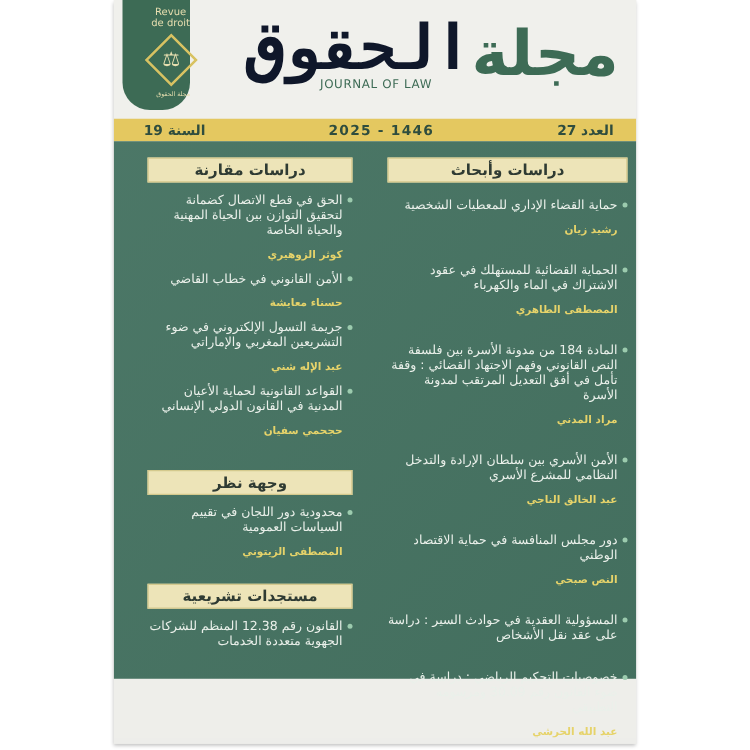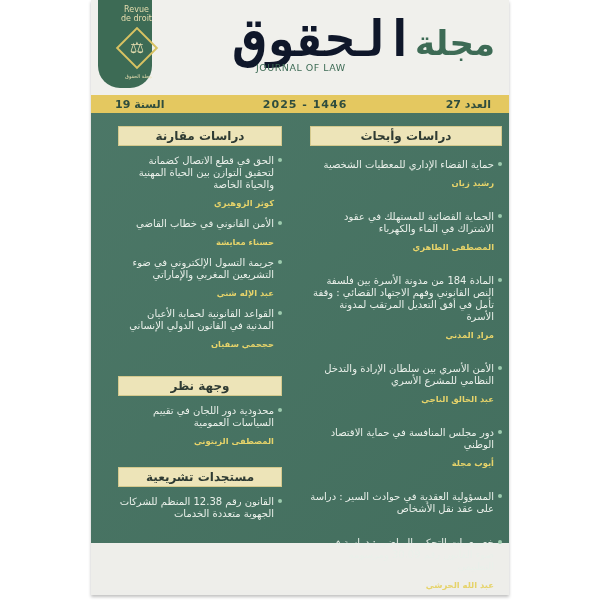--- a/index.html
+++ b/index.html
@@ -24,21 +24,21 @@
       width: 30px; height: 30px; border: 2px solid #d8c262; transform: rotate(45deg);
       margin-top: 10px; position: relative;
     }
     .logo-scale {
       position: absolute; left: 50%; top: 50%; transform: translate(-50%,-50%) rotate(-45deg);
       color: #e8dfb0; font-size: 16px; line-height: 16px;
     }
     .logo-caption { color: #e8dfb0; font-size: 5px; margin-top: 10px; direction: rtl; }
 
     .title-wrap { position: absolute; right: 14px; top: 8px; height: 64px; display: flex; align-items: flex-end; direction: rtl; }
-    .title-green { font-family: "DejaVu Sans", sans-serif; font-weight: bold; font-size: 34px; line-height: 58px; color: #3d6b55; }
+    .title-green { font-family: "DejaVu Sans", sans-serif; font-weight: bold; font-size: 50px; line-height: 58px; color: #3d6b55; }
     .title-gray { font-family: Liberation Mono, monospace; font-weight: bold; font-size: 50px; line-height: 58px; color: #0f172a; margin-right: 0; }
     .journal-en {
       position: absolute; left: 165px; top: 62px; font-family: "DejaVu Sans", sans-serif; font-weight: normal;
       font-size: 9.5px; letter-spacing: 0.5px; color: #3d6b55;
     }
     .tagline {
       position: absolute; right: 8px; top: 76px; direction: rtl; font-size: 8.6px; color: #333333;
       white-space: nowrap;
     }
 
@@ -130,21 +130,21 @@
       <div class="article gap-lg">
         <div class="article-title"><span class="bullet"></span><span>المادة 184 من مدونة الأسرة بين فلسفة النص القانوني وفهم الاجتهاد القضائي : وقفة تأمل في أفق التعديل المرتقب لمدونة الأسرة</span></div>
         <div class="article-author">مراد المدني</div>
       </div>
       <div class="article gap-lg">
         <div class="article-title"><span class="bullet"></span><span>الأمن الأسري بين سلطان الإرادة والتدخل النظامي للمشرع الأسري</span></div>
         <div class="article-author">عبد الخالق الناجي</div>
       </div>
       <div class="article gap-lg">
         <div class="article-title"><span class="bullet"></span><span>دور مجلس المنافسة في حماية الاقتصاد الوطني</span></div>
-        <div class="article-author">أيوب مجلة</div>
+        <div class="article-author">النص صبحي</div>
       </div>
       <div class="article gap-lg">
         <div class="article-title"><span class="bullet"></span><span>المسؤولية العقدية في حوادث السير : دراسة على عقد نقل الأشخاص</span></div>
       </div>
       <div class="article gap-lg">
         <div class="article-title"><span class="bullet"></span><span>خصوصيات التحكيم الرياضي : دراسة في ضوء القانون رقم 30.09 ومرسومه التطبيقي</span></div>
         <div class="article-author">عبد الله الحرشي</div>
       </div>
     </div>
 

